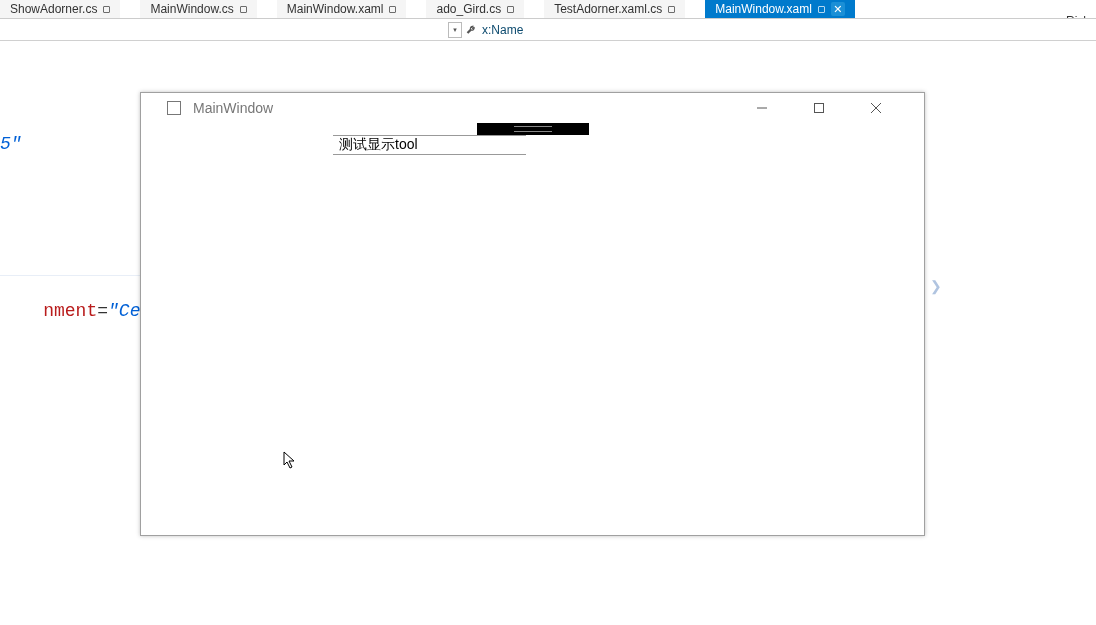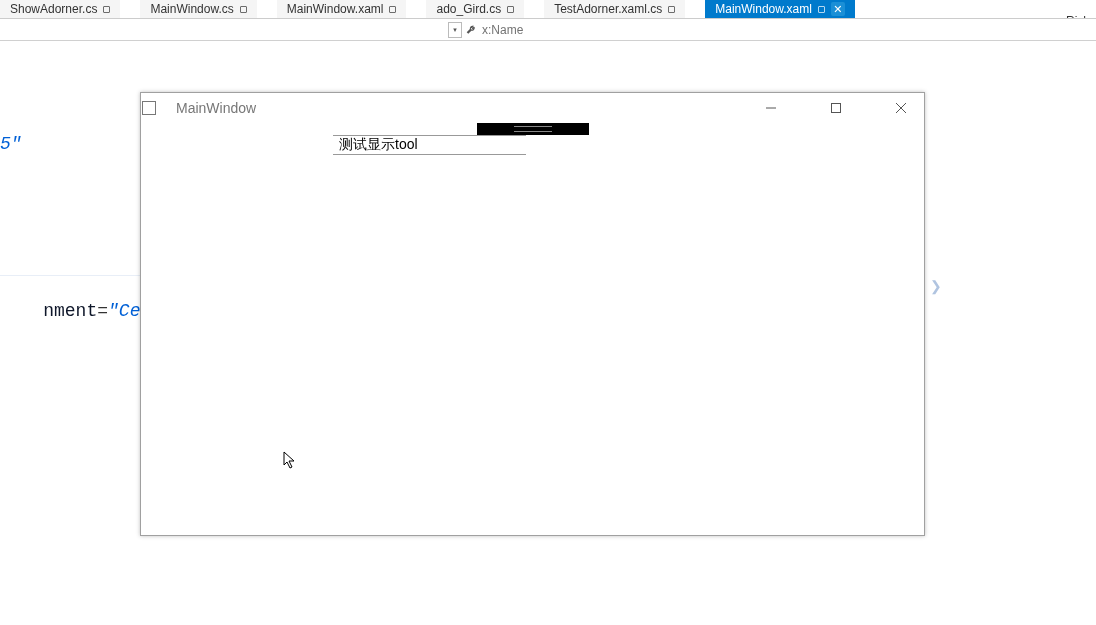--- a/index.html
+++ b/index.html
@@ -62,33 +62,33 @@
     .dropdown-small {
       width: 14px; height: 16px; border: 1px solid #bbb;
       display: inline-flex; justify-content: center; align-items: center;
       font-size: 7px; color: #555;
     }
     .wrench-icon {
       width: 12px; height: 12px;
       display: inline-block;
     }
     .wrench-icon svg { width: 12px; height: 12px; stroke: #555; fill: none; stroke-width: 1.5; }
-    .sub-bar-text { font-size: 12px; color: #737373; }
+    .sub-bar-text { font-size: 12px; color: #0c4a6e; }
     .code-bg {
       position: absolute; inset: 0;
       pointer-events: none;
     }
     .code-line {
       position: absolute;
       font-family: Consolas, "Courier New", monospace;
       font-size: 18px;
       white-space: pre;
     }
     .code-line.num { color: #0060d6; font-style: italic; }
-    .attr { color: #0f172a; }
+    .attr { color: #b91c1c; }
     .val { color: #0060d6; font-style: italic; }
     .sym { color: #333; }
     .dim-line {
       position: absolute;
       height: 1px;
       background: rgba(180,200,230,.3);
     }
     .dim-marker {
       position: absolute;
       color: #b0c4e0;
@@ -99,21 +99,21 @@
       position: absolute;
       left: 140px; top: 92px;
       width: 785px; height: 444px;
       background: #fff;
       border: 1px solid #a0a0a0;
       box-shadow: 0 0 4px rgba(0,0,0,.25);
       display: flex; flex-direction: column;
     }
     .titlebar {
       height: 30px; display: flex; align-items: center;
-      padding: 0 1px; gap: 20px;
+      padding: 0 26px; gap: 12px;
     }
     .wnd-icon {
       width: 14px; height: 14px; border: 1px solid #777;
       display: inline-block;
     }
     .titlebar-text { color: #777; font-size: 14px; }
     .titlebar-spacer { flex: 1; }
     .wnd-btn {
       width: 45px; height: 28px; display: inline-flex;
       justify-content: center; align-items: center;

